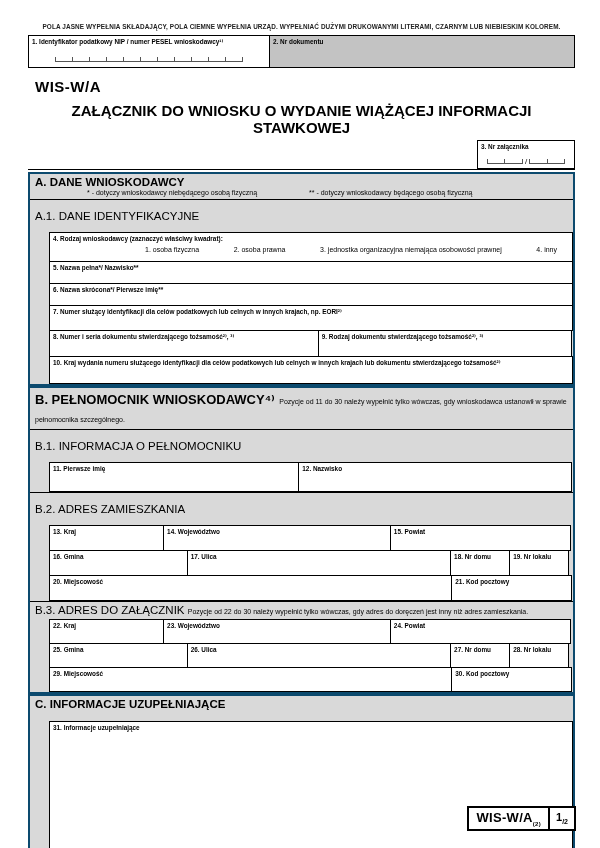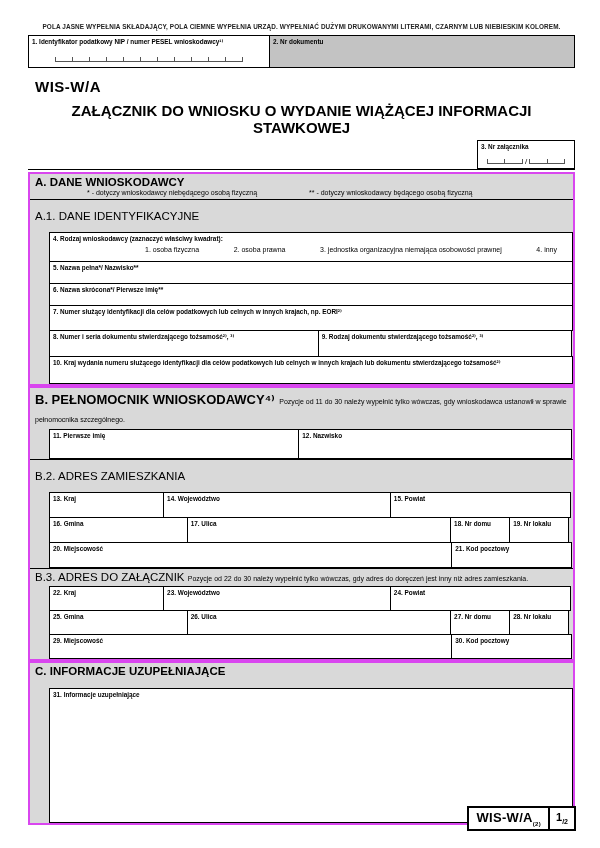--- a/index.html
+++ b/index.html
@@ -28,21 +28,21 @@
   .att-row { position: relative; height: 31px; margin-top: 2px; }
   .attbox { position: absolute; right: 0; top: 2px; width: 98px; height: 29px; border: 1.6px solid #000; background: #fff; }
   .att-ticks { position: absolute; bottom: 4px; left: 9px; right: 9px; display: flex; align-items: flex-end; }
   .att-group { display: flex; height: 5px; flex: 1; }
   .att-group span { flex: 1; border-left: 1px solid #555; border-bottom: 1px solid #555; }
   .att-group span:last-child { border-right: 1px solid #555; }
   .att-sep { font-size: 8px; line-height: 5px; padding: 0 2px; }
 
   .dline { border-top: 1px solid #000; margin-top: 0; margin-bottom: 2px; }
 
-  .section { border: 2px solid #d946ef; background: #d9d9d9; }
+  .section { border: 2px solid #0c4a6e; background: #d9d9d9; }
   .band-title-main { font-size: 11.5px; font-weight: bold; padding: 2px 5px 0 5px; }
   .band-notes { display: flex; font-size: 7px; padding: 1px 0 3px 57px; }
   .band-notes .note2 { margin-left: 52px; }
   .band-sub { font-size: 11.5px; font-weight: normal; padding: 10px 5px; border-top: 1.5px solid #000; }
   .band-b { padding: 2px 5px 3px 5px; }
   .band-b .bt { font-size: 13px; font-weight: bold; }
   .band-b .bt-sub { font-size: 11.5px; font-weight: normal; }
   .band-b .bd { font-size: 7px; }
 
   .fields { padding-left: 19px; }
@@ -168,20 +168,21 @@
         </div>
       </div>
     </div>
   </div>
 
   <div class="section">
     <div class="band-b">
       <span class="bt">B. PEŁNOMOCNIK WNIOSKODAWCY⁴⁾</span>
       <span class="bd">Pozycje od 11 do 30 należy wypełnić tylko wówczas, gdy wnioskodawca ustanowił w sprawie pełnomocnika szczególnego.</span>
     </div>
+    <div class="band-sub">B.1. INFORMACJA O PEŁNOMOCNIKU</div>
     <div class="fields">
       <div class="frow">
         <div class="fbox h30 w478">
           <div class="flabel">11. Pierwsze imię</div>
         </div>
         <div class="fbox h30 w522">
           <div class="flabel">12. Nazwisko</div>
         </div>
       </div>
     </div>

